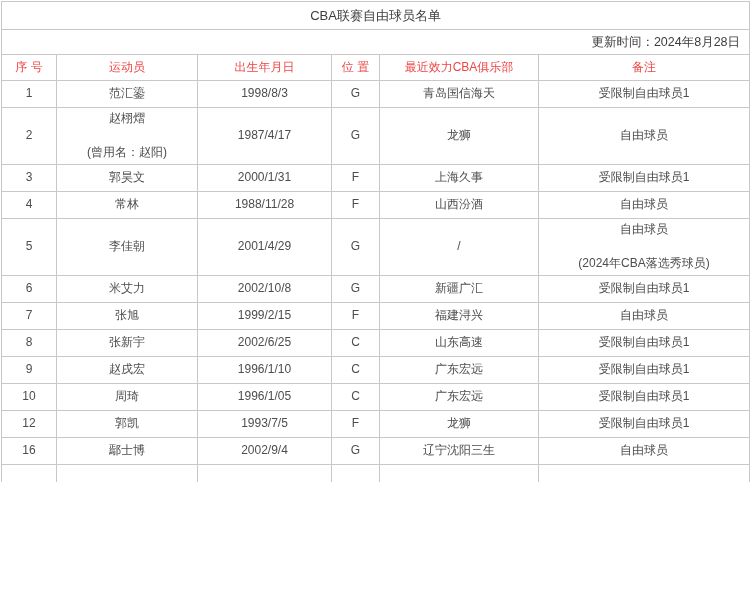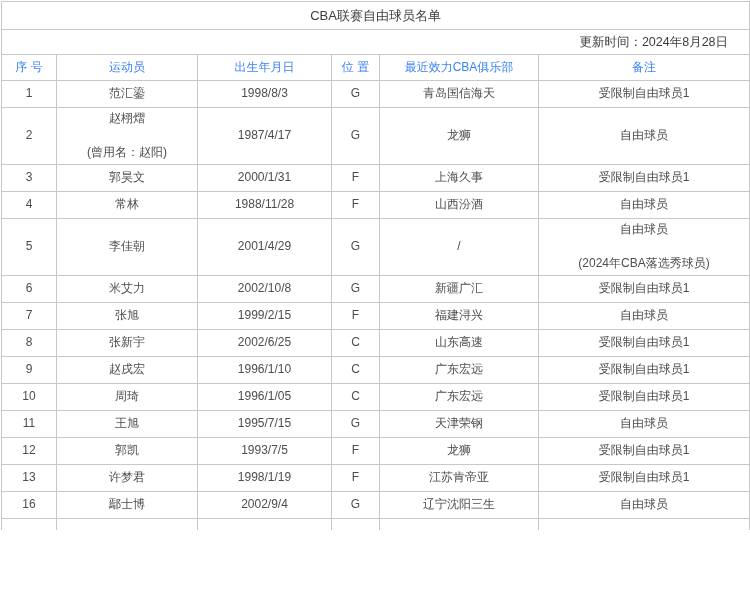--- a/index.html
+++ b/index.html
@@ -35,27 +35,27 @@
     white-space: nowrap;
   }
   tr.title-row td {
     height: 28px;
     font-size: 13px;
     color: #3c3c3c;
   }
   tr.update-row td {
     height: 25px;
     text-align: right;
-    padding-right: 21px;
+    padding-right: 9px;
     color: #3c3c3c;
     font-size: 12.5px;
   }
   tr.header-row th {
     height: 26px;
-    color: #3b82f6;
+    color: #ef4444;
   }
   tr.data-row td { height: 27px; }
   tr.data-row.tall td { height: 55px; }
   .cell-line { line-height: 1.45; }
   .cell-line + .cell-line { margin-top: 17px; }
   tr.partial-row td { height: 18px; border-bottom: none; }
 </style>
 </head>
 <body>
 
@@ -281,73 +281,33 @@
           </td>
           <td>
             <div class="cell-line">广东宏远</div>
           </td>
           <td>
             <div class="cell-line">受限制自由球员1</div>
           </td>
         </tr>
         <tr class="data-row">
           <td>
-            <div class="cell-line">11</div>
-          </td>
-          <td>
-            <div class="cell-line">王旭</div>
-          </td>
-          <td>
-            <div class="cell-line">1995/7/15</div>
-          </td>
-          <td>
-            <div class="cell-line">G</div>
-          </td>
-          <td>
-            <div class="cell-line">天津荣钢</div>
-          </td>
-          <td>
-            <div class="cell-line">自由球员</div>
-          </td>
-        </tr>
-        <tr class="data-row">
-          <td>
             <div class="cell-line">12</div>
           </td>
           <td>
             <div class="cell-line">郭凯</div>
           </td>
           <td>
             <div class="cell-line">1993/7/5</div>
           </td>
           <td>
             <div class="cell-line">F</div>
           </td>
           <td>
             <div class="cell-line">龙狮</div>
-          </td>
-          <td>
-            <div class="cell-line">受限制自由球员1</div>
-          </td>
-        </tr>
-        <tr class="data-row">
-          <td>
-            <div class="cell-line">13</div>
-          </td>
-          <td>
-            <div class="cell-line">许梦君</div>
-          </td>
-          <td>
-            <div class="cell-line">1998/1/19</div>
-          </td>
-          <td>
-            <div class="cell-line">F</div>
-          </td>
-          <td>
-            <div class="cell-line">江苏肯帝亚</div>
           </td>
           <td>
             <div class="cell-line">受限制自由球员1</div>
           </td>
         </tr>
         <tr class="data-row">
           <td>
             <div class="cell-line">16</div>
           </td>
           <td>

